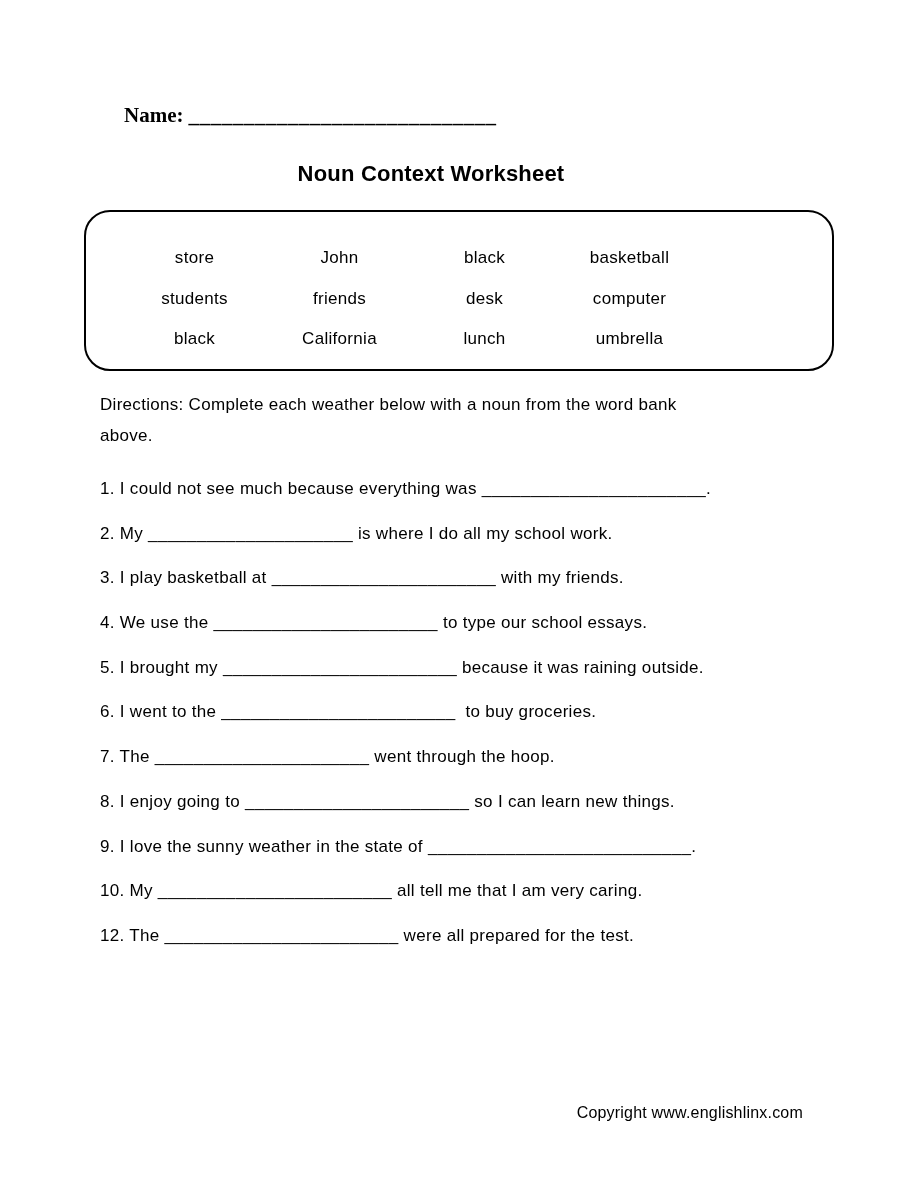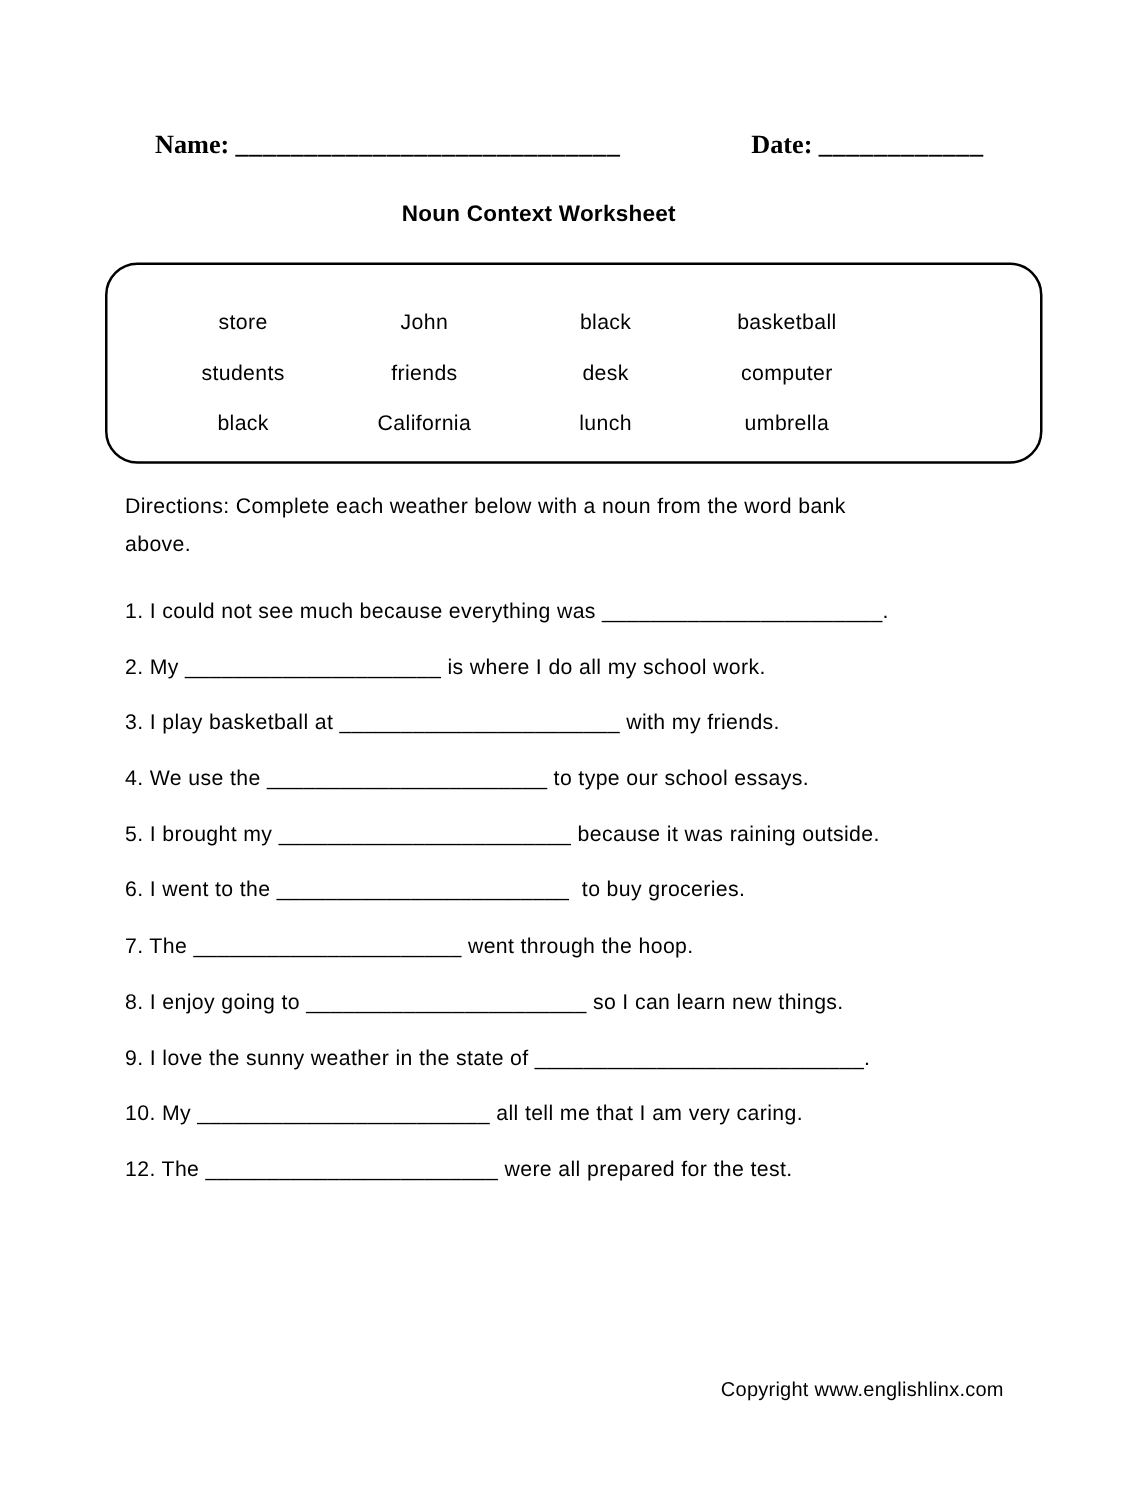--- a/index.html
+++ b/index.html
@@ -33,21 +33,21 @@
     white-space: pre;
   }
   .field { display: inline-flex; justify-content: flex-end; }
   .field .blank { margin-left: 5px; letter-spacing: 0.5px; }
   .title {
     position: absolute;
     top: 161px;
     left: 0;
     width: 862px;
     text-align: center;
-    font-size: 18px;
+    font-size: 22px;
     font-weight: 700;
     letter-spacing: 0.2px;
   }
   .word-bank {
     position: absolute;
     left: 84px;
     top: 210px;
     width: 750px;
     height: 161px;
     box-sizing: border-box;
@@ -93,21 +93,20 @@
     letter-spacing: 0.2px;
   }
 </style>
 </head>
 <body>
 
 <div class="page">
 
   <div class="header-row">
     <span class="field"><span>Name:</span><span class="blank">____________________________</span></span>
-    <span class="field"><span>Date:</span><span class="blank">____________</span></span>
   </div>
 
   <div class="title">Noun Context Worksheet</div>
 
   <div class="word-bank">
     <span class="word">store</span>
     <span class="word">John</span>
     <span class="word">black</span>
     <span class="word">basketball</span>
     <span class="word">students</span>

